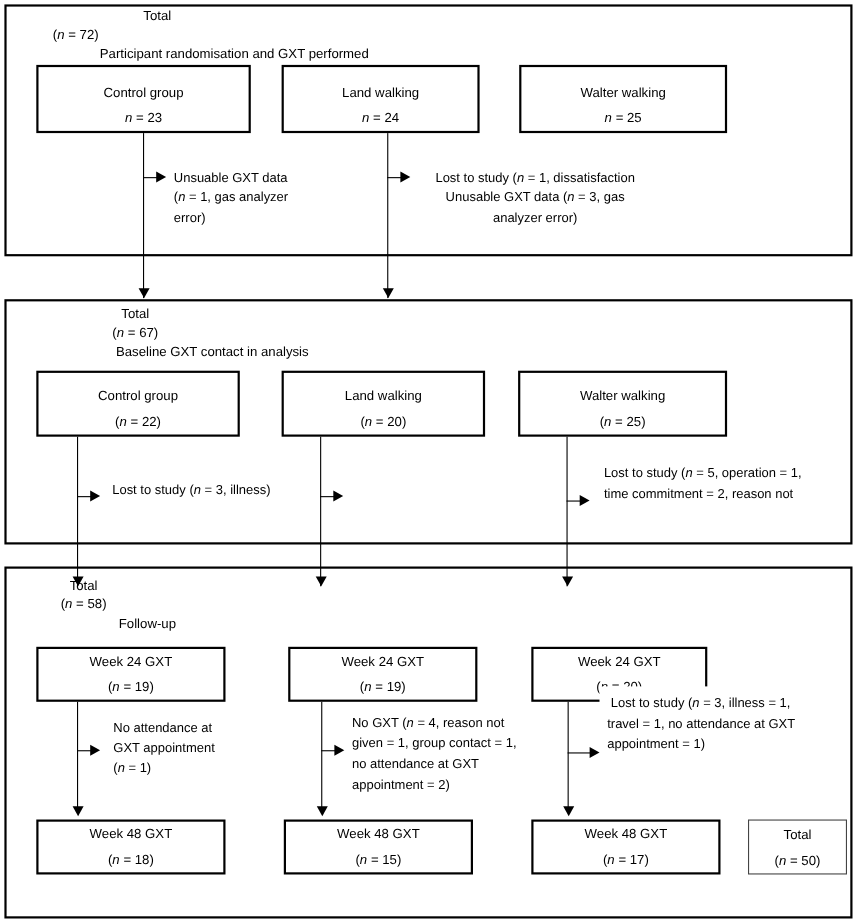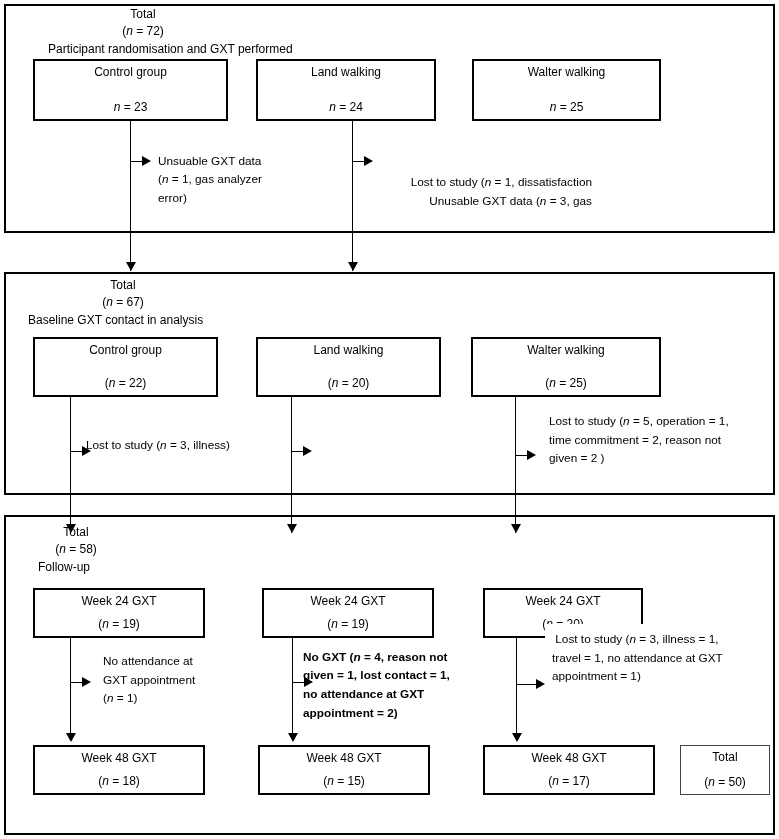--- a/index.html
+++ b/index.html
@@ -26,21 +26,21 @@
     box-sizing: border-box;
   }
   
   .box {
     position: absolute;
     box-sizing: border-box;
     background: #ffffff;
     display: flex;
     flex-direction: column;
     align-items: center;
-    justify-content: space-between;
+    justify-content: flex-end;
     text-align: center;
     line-height: 1.9;
   }
   .box.thick  { border: 2.5px solid #000000; }
   .box.thin   { border: 1.2px solid #444444; }
 
   .box .ln { display: block; white-space: nowrap; }
 
   
   .rbox {
@@ -56,21 +56,21 @@
   }
   .rbox.center { text-align: center; }
 
   
   .hdr {
     position: absolute;
     text-align: left;
     line-height: 1.45;
     white-space: nowrap;
   }
-  .hdr .c { display: block; }
+  .hdr .c { display: block; text-align: center; }
 
   
   .vline {
     position: absolute;
     width: 0;
     border-left: 1.6px solid #000000;
   }
   .hline {
     position: absolute;
     height: 0;
@@ -96,21 +96,21 @@
 </style>
 </head>
 <body>
 
 <div id="canvas">
 
   <div class="section-frame" style="left:4px; top:4px; width:771px; height:229px;"></div>
 
   <div class="hdr f12" style="left:48px; top:6px; width:330px;">
     <span class="c" style="text-align:center; display:block; width:190px;">Total</span>
-    <span class="c" style="text-align:center; display:block; width:190px;">(<i style="font-style:italic">n</i> = 72)</span>
+    <span class="c" style="text-align:left; display:block; width:190px;">(<i style="font-style:italic">n</i> = 72)</span>
     <span class="c">Participant randomisation and GXT performed</span>
   </div>
 
   <div class="box thick f12" style="left:33px; top:59px; width:195px; height:62px;">
     <span class="ln">Control group</span>
     <span class="ln"><i class="v">n</i> = 23</span>
   </div>
   <div class="box thick f12" style="left:256px; top:59px; width:180px; height:62px;">
     <span class="ln">Land walking</span>
     <span class="ln"><i class="v">n</i> = 24</span>
@@ -119,23 +119,24 @@
     <span class="ln">Walter walking</span>
     <span class="ln"><i class="v">n</i> = 25</span>
   </div>
 
   <div class="rbox medium f115" style="left:151px; top:141px; width:152px; height:77px;">
     <span>Unsuable GXT data</span>
     <span>(<i class="v">n</i> = 1, gas analyzer</span>
     <span>error)</span>
   </div>
 
-  <div class="rbox medium center f115" style="left:374px; top:153px; width:225px; height:77px;align-items:flex-end;">
+  <div class="rbox medium center f115" style="left:374px; top:141px; width:225px; height:77px;">
     <span>Lost to study (<i class="v">n</i> = 1, dissatisfaction</span>
     <span>Unusable GXT data (<i class="v">n</i> = 3, gas</span>
+    <span>analyzer error)</span>
   </div>
 
   <div class="vline" style="left:130px; top:121px; height:150px;"></div>
   <div class="hline" style="left:130px; top:161px; width:14px;"></div>
   <div class="arrow-right" style="left:142px; top:156px;"></div>
   <div class="arrow-down" style="left:126px; top:262px;"></div>
 
   <div class="vline" style="left:352px; top:121px; height:150px;"></div>
   <div class="hline" style="left:352px; top:161px; width:14px;"></div>
   <div class="arrow-right" style="left:364px; top:156px;"></div>
@@ -155,27 +156,26 @@
   </div>
   <div class="box thick f12" style="left:256px; top:337px; width:185px; height:60px;">
     <span class="ln">Land walking</span>
     <span class="ln">(<i class="v">n</i> = 20)</span>
   </div>
   <div class="box thick f12" style="left:471px; top:337px; width:190px; height:60px;">
     <span class="ln">Walter walking</span>
     <span class="ln">(<i class="v">n</i> = 25)</span>
   </div>
 
-  <div class="rbox thin f115" style="left:79px; top:424px; width:178px; height:42px; justify-content:center;">
+  <div class="rbox thin f115" style="left:95px; top:424px; width:178px; height:42px; justify-content:center;">
     <span>Lost to study (<i class="v">n</i> = 3, illness)</span>
   </div>
   <div class="rbox medium f115" style="left:542px; top:409px; width:211px; height:62px;">
     <span>Lost to study (<i class="v">n</i> = 5, operation = 1,</span>
     <span>time commitment = 2, reason not</span>
-    <span>given = 2 )</span>
   </div>
 
   <div class="vline" style="left:70px; top:397px; height:136px;"></div>
   <div class="hline" style="left:70px; top:451px; width:13px;"></div>
   <div class="arrow-right" style="left:82px; top:446px;"></div>
   <div class="arrow-down" style="left:66px; top:524px;"></div>
 
   <div class="vline" style="left:291px; top:397px; height:136px;"></div>
   <div class="hline" style="left:291px; top:451px; width:13px;"></div>
   <div class="arrow-right" style="left:303px; top:446px;"></div>
@@ -206,23 +206,23 @@
     <span class="ln">Week 24 GXT</span>
     <span class="ln">(<i class="v">n</i> = 20)</span>
   </div>
 
   <div class="rbox thin f115" style="left:96px; top:648px; width:113px; height:64px;">
     <span>No attendance at</span>
     <span>GXT appointment</span>
     <span>(<i class="v">n</i> = 1)</span>
   </div>
 
-  <div class="rbox medium f115" style="left:296px; top:640px; width:180px; height:90px;font-weight:bold;">
+  <div class="rbox medium f115" style="left:313px; top:640px; width:180px; height:90px;">
     <span>No GXT (<i class="v">n</i> = 4, reason not</span>
-    <span>given = 1, lost contact = 1,</span>
+    <span>given = 1, group contact = 1,</span>
     <span>no attendance at GXT</span>
     <span>appointment = 2)</span>
   </div>
 
   <div class="rbox thin f115" style="left:545px; top:624px; width:209px; height:68px;">
     <span>&nbsp;Lost to study (<i class="v">n</i> = 3, illness = 1,</span>
     <span>travel = 1, no attendance at GXT</span>
     <span>appointment  = 1)</span>
   </div>
 

